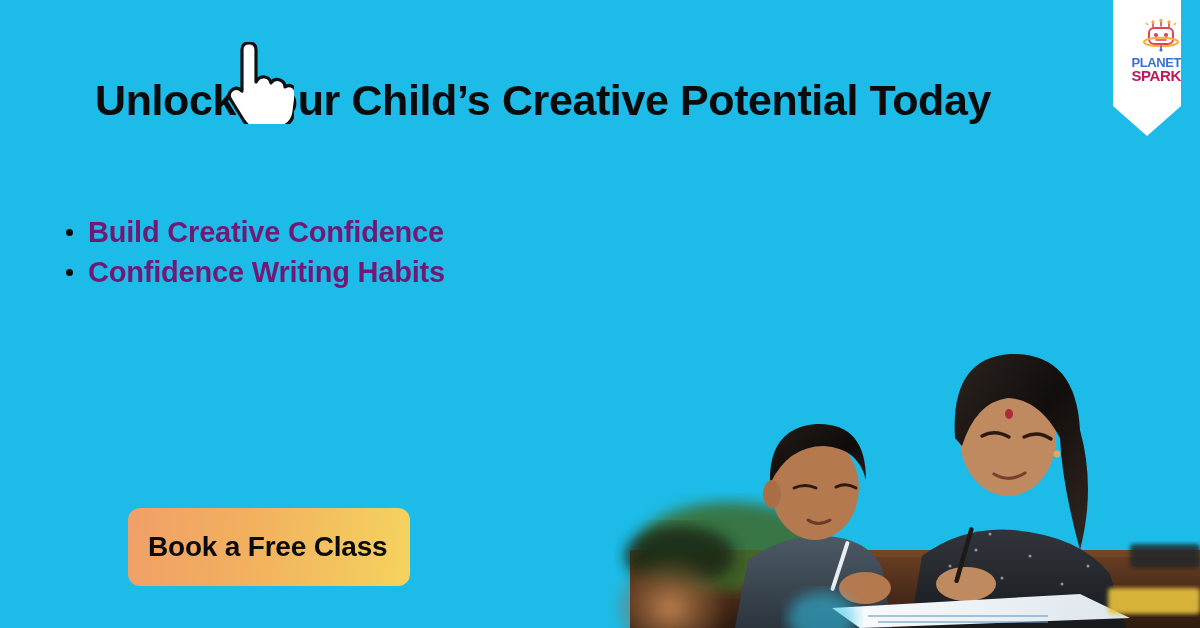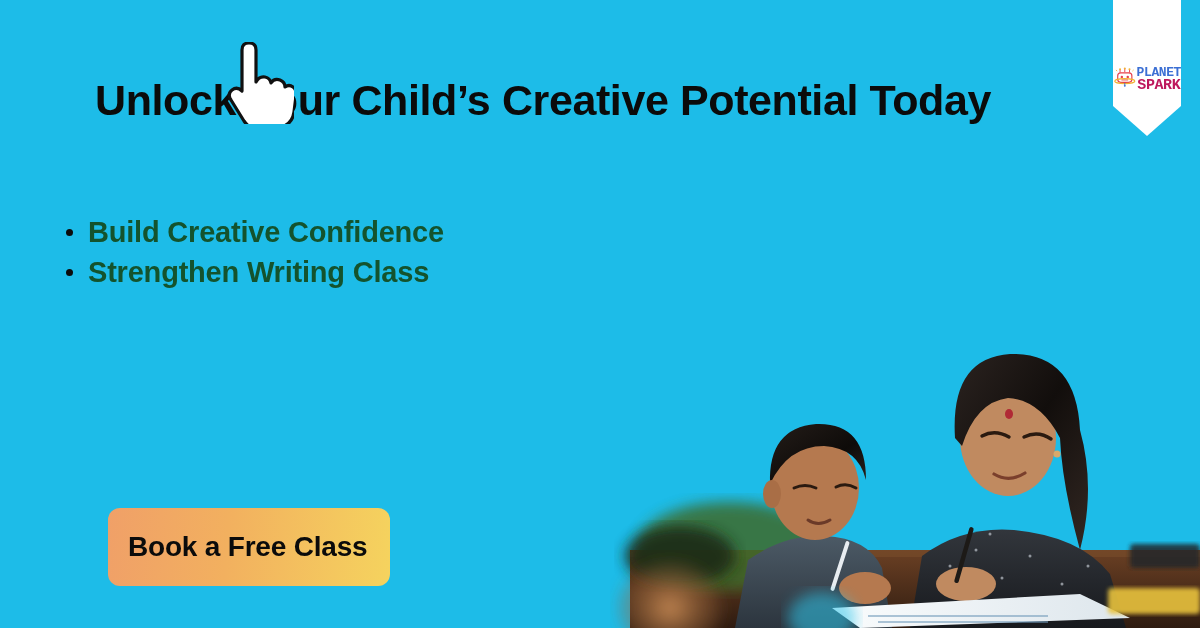--- a/index.html
+++ b/index.html
@@ -41,38 +41,38 @@
   #bullets {
     position:absolute;
     left:62px; top:212px;
     list-style:none;
   }
   #bullets li {
     position:relative;
     padding-left:26px;
     font-size:29px;
     font-weight:bold;
-    color:#14532d;
+    color:#701a75;
     line-height:40px;
     letter-spacing:-0.2px;
     white-space:nowrap;
   }
   #bullets li::before {
     content:"";
     position:absolute;
     left:4px; top:17px;
     width:7px; height:7px;
     border-radius:50%;
     background:#0B0B0B;
   }
 
   
   #cta-wrap {
     position:absolute;
-    left:108px; top:508px;
+    left:128px; top:508px;
     width:284px; height:78px;border-radius:29px;
   }
   #cta-button {
     width:282px; height:78px;
     border:none;
     border-radius:12px;
     background:linear-gradient(95deg,#F0A068 0%,#F2B05F 42%,#F5D35E 100%);
     font-family:"Liberation Sans", sans-serif;
     font-size:28px;
     font-weight:bold;
@@ -92,23 +92,23 @@
   #cursor-icon svg { display:block; width:100%; height:100%; }
 
   
   #logo-ribbon {
     position:absolute;
     left:1113px; top:0;
     width:68px; height:136px;
     background:#FFFFFF;
     clip-path:polygon(0 0,100% 0,100% 78%,50% 100%,0 78%);
     display:flex;
-    align-items:center;
+    flex-direction:column;
+    align-items:flex-end;
     padding-top:18px;
-    font-family:Liberation Mono, monospace;
   }
   #robot-icon { width:40px; height:34px; }
   #robot-icon svg { display:block; width:100%; height:100%; }
   #logo-word {
     margin-top:4px;
     text-align:center;
     line-height:13px;
   }
   #logo-planet {
     display:block;
@@ -225,21 +225,21 @@
       <ellipse cx="212" cy="330" rx="34" ry="26" fill="#2FC4E8" opacity="0.55" filter="url(#soft)"></ellipse>
       <rect x="498" y="300" width="92" height="26" rx="4" fill="#E8C23C" opacity="0.9" filter="url(#soft2)"></rect>
       <rect x="520" y="256" width="70" height="24" rx="4" fill="#23262B" opacity="0.85" filter="url(#soft2)"></rect>
     </svg>
   </div>
 
   <h1 id="headline">Unlock Your Child’s Creative Potential Today</h1>
 
   <ul id="bullets">
     <li><span>Build Creative Confidence</span></li>
-    <li><span>Strengthen Writing Class</span></li>
+    <li><span>Confidence Writing Habits</span></li>
   </ul>
 
   <div id="cta-wrap">
     <button id="cta-button">
       <span>Book a Free Class</span>
     </button>
   </div>
   <div id="cursor-icon">
     <svg viewBox="0 0 76 82">
       <path d="M24 8 q0 -7 7 -7 q7 0 7 7 l0 32 q3 -6 9 -5 q5 1 6 6 q3 -5 9 -3 q5 2 5 7 q4 -3 8 0 q4 3 3 9 l-2 16 q-2 14 -17 16 l-16 1 q-11 1 -17 -8 L13 58 q-4 -6 1 -10 q5 -4 10 1 l0 -41 Z" fill="#FFFFFF" stroke="#111111" stroke-width="3.2" stroke-linejoin="round"></path>

